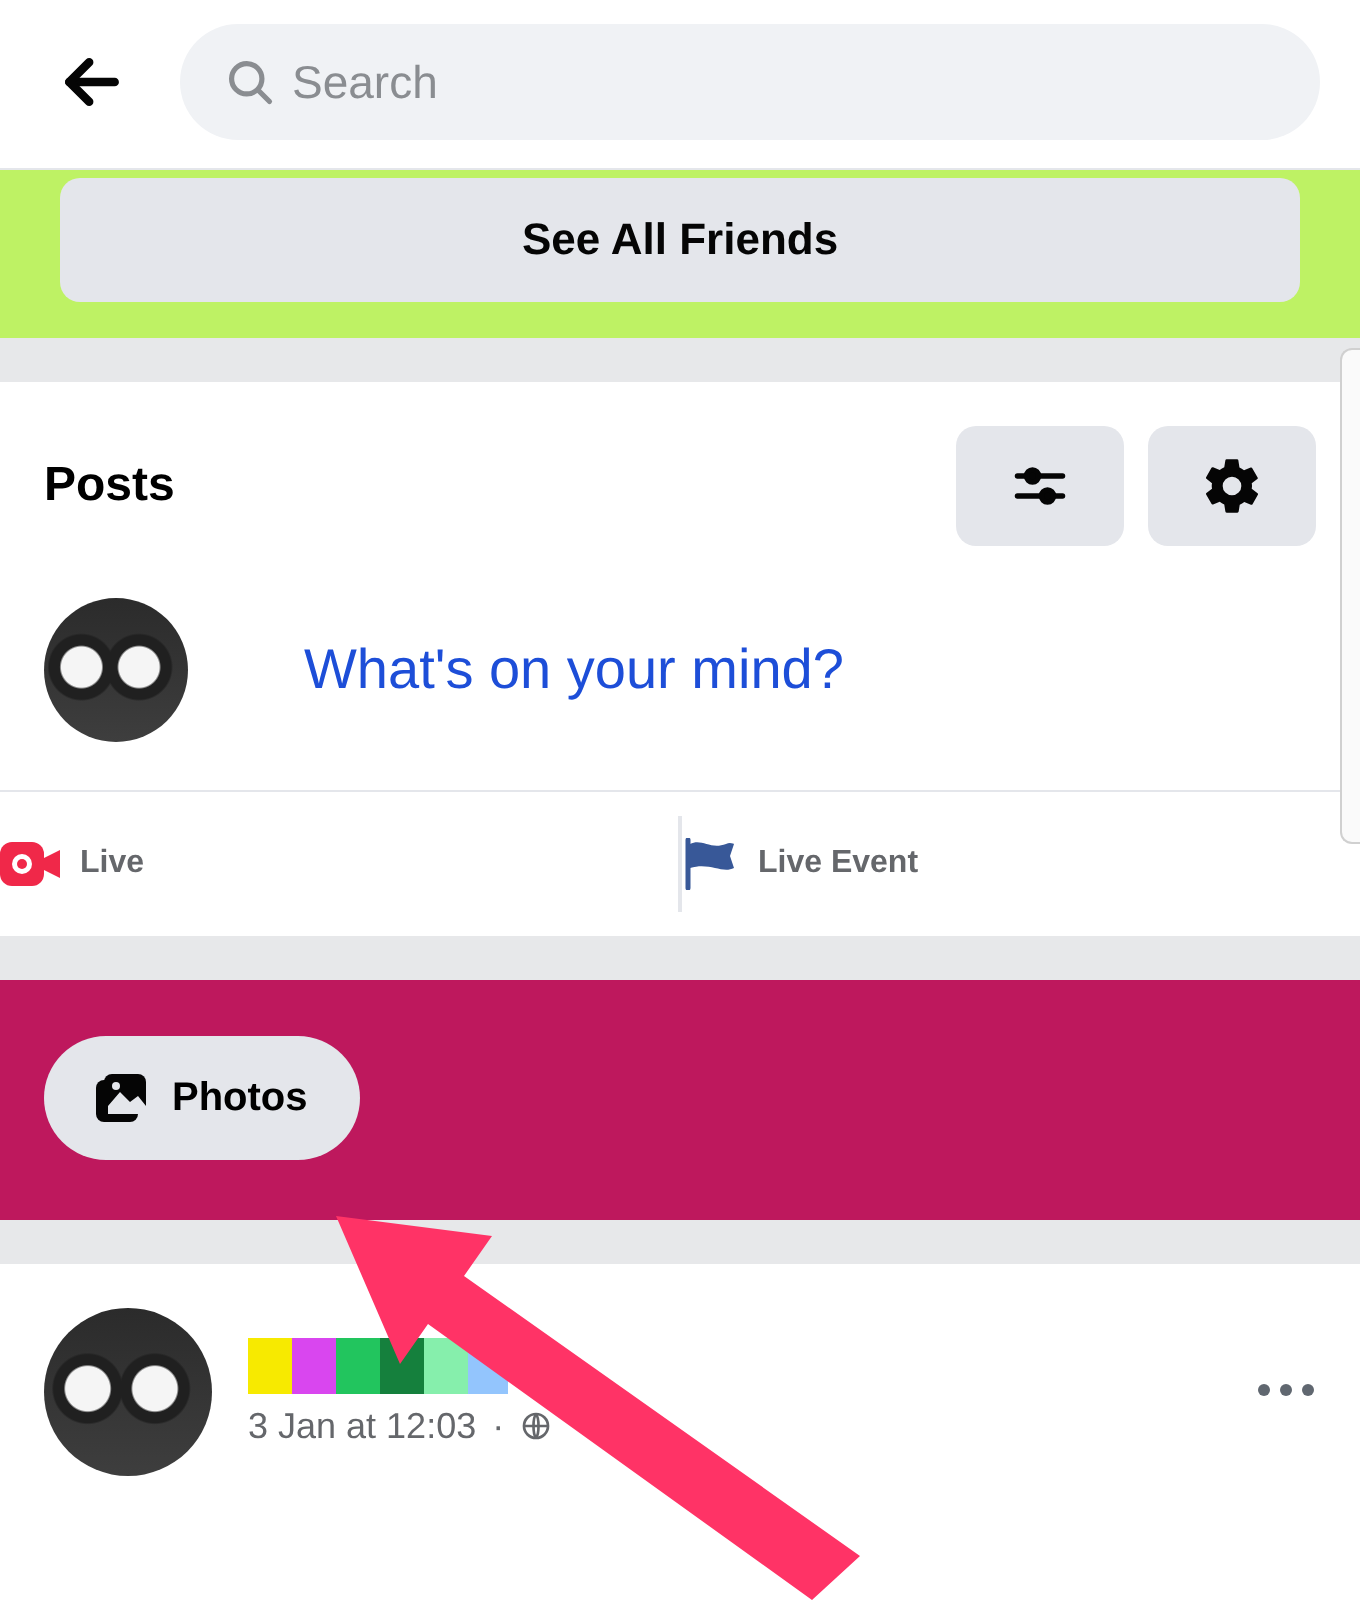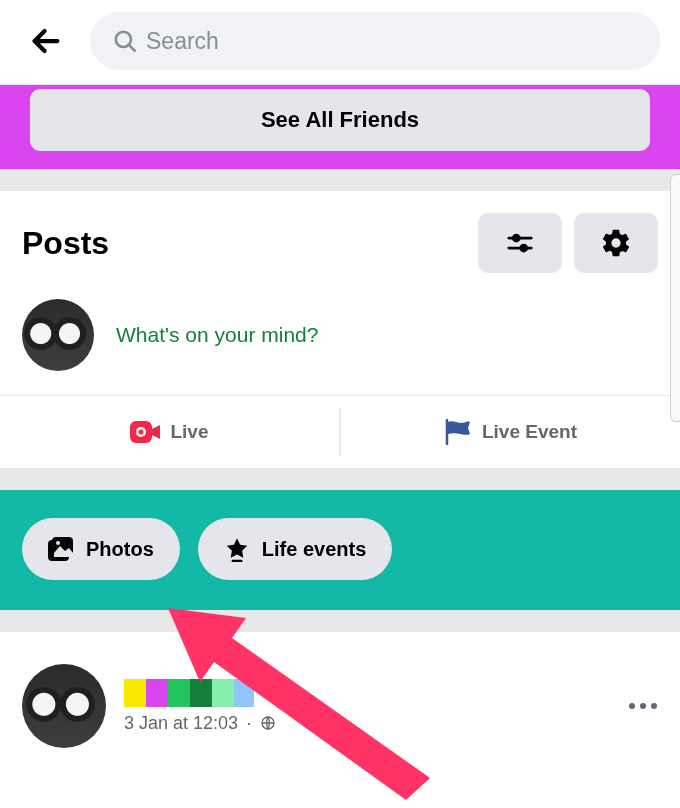--- a/index.html
+++ b/index.html
@@ -33,42 +33,42 @@
       align-items: center;
       padding: 0 22px;
       gap: 8px;
     }
     .search-box span.placeholder {
       color: #8a8d91;
       font-size: 23px;
     }
     .hr1 { height: 1px; background: #e4e6eb; }
     
-    .see-friends-wrap { padding: 4px 30px 18px; background: #d946ef; }
+    .see-friends-wrap { padding: 4px 30px 18px; background: #bef264; }
     .see-friends {
       width: 100%;
       height: 62px;
       background: #e4e6eb;
       border: none;
       border-radius: 10px;
       font-size: 22px;
       font-weight: 600;
       color: #050505;
       cursor: pointer;
     }
     .gap { height: 22px; background: #e7e8ea; }
     
     .posts-section { background: #fff; padding-bottom: 0; }
     .posts-head {
       display: flex;
       align-items: center;
       padding: 22px 22px 12px 22px;
       gap: 12px;
     }
-    .posts-title { font-size: 32px; font-weight: 800; flex: 1; }
+    .posts-title { font-size: 24px; font-weight: 800; flex: 1; }
     .iconpill {
       width: 84px; height: 60px;
       background: #e4e6eb;
       border-radius: 10px;
       display: flex; align-items: center; justify-content: center;
       cursor: pointer;
     }
     .compose {
       display: flex; align-items: center;
       padding: 14px 22px 24px 22px;
@@ -77,50 +77,50 @@
     .avatar {
       width: 72px; height: 72px; border-radius: 50%;
       background:
         radial-gradient(circle at 26% 48%, #f5f5f5 0 10px, transparent 11px),
         radial-gradient(circle at 66% 48%, #f5f5f5 0 10px, transparent 11px),
         radial-gradient(circle at 26% 48%, #202020 0 16px, transparent 17px),
         radial-gradient(circle at 66% 48%, #202020 0 16px, transparent 17px),
         linear-gradient(#2b2b2b,#3e3e3e);
       position: relative;
     }
-    .compose-text { color: #15803d; font-size: 21px; }
+    .compose-text { color: #1d4ed8; font-size: 28px; margin-left: 36px; }
     .hr2 { height: 1px; background: #e4e6eb; }
     .triple {
       display: flex;
       align-items: stretch;
       height: 72px;
       background:#fff;
     }
     .tcell {
       flex: 1;
-      display: flex; align-items: center; justify-content: center; gap: 10px;
-      font-weight: 600; color: #65676b; font-size: 19px;
+      display: flex; align-items: center; gap: 10px;
+      font-weight: 600; color: #65676b; font-size: 16px;
       position: relative;
     }
     .tsep { width: 1px; background: #e4e6eb; margin: 12px 0; }
     
-    .pills-wrap { background: #14b8a6; padding: 28px 22px 30px; display: flex; gap: 18px; }
+    .pills-wrap { background: #be185d; padding: 28px 22px 30px; display: flex; gap: 18px; }
     .pill {
       height: 62px;
       background: #e4e6eb;
       border-radius: 40px;
       display: flex; align-items: center;
       gap: 12px;
       padding: 0 26px;
       font-weight: 700;
       font-size: 20px;
       cursor: pointer;
     }
     
-    .post-wrap { background:#fff; padding: 22px 22px 0 22px; display:flex; align-items:center; gap: 18px; margin-top: 10px; }
+    .post-wrap { background:#fff; padding: 22px 22px 0 22px; display:flex; align-items:center; gap: 18px; }
     .avatar-sm {
       width: 84px; height: 84px; border-radius:50%;
       background:
         radial-gradient(circle at 26% 48%, #f5f5f5 0 11px, transparent 12px),
         radial-gradient(circle at 66% 48%, #f5f5f5 0 11px, transparent 12px),
         radial-gradient(circle at 26% 48%, #202020 0 17px, transparent 18px),
         radial-gradient(circle at 66% 48%, #202020 0 17px, transparent 18px),
         linear-gradient(#2b2b2b,#3e3e3e);
     }
     .post-main { flex:1; }
@@ -219,27 +219,20 @@
 
 <div class="pills-wrap">
   <div class="pill">
     <svg width="26" height="24" viewBox="0 0 26 24">
         <rect x="0" y="3" width="21" height="21" rx="4" fill="#050505"></rect>
         <rect x="4" y="0" width="21" height="20" rx="4" fill="#050505"></rect>
         <circle cx="10" cy="6" r="2" fill="#e4e6eb"></circle>
         <path d="M6 16 L12 9 L17 14 L21 11 L25 16 L25 20 L6 20Z" fill="#e4e6eb"></path>
       </svg>
     <span>Photos</span>
-  </div>
-  <div class="pill">
-    <svg width="26" height="26" viewBox="0 0 24 24" fill="#050505">
-        <path d="M12 2l2.9 6 6.6.9-4.8 4.6 1.1 6.5L12 17l-5.8 3 1.1-6.5L2.5 8.9 9.1 8z"></path>
-        <rect x="7" y="22" width="10" height="2.5" rx="1"></rect>
-      </svg>
-    <span>Life events</span>
   </div>
 </div>
 
 <div class="gap"></div>
 
 <div class="post-wrap">
   <div class="avatar-sm"></div>
   <div class="post-main">
     <div class="pixel-name"></div>
     <div class="post-meta">

